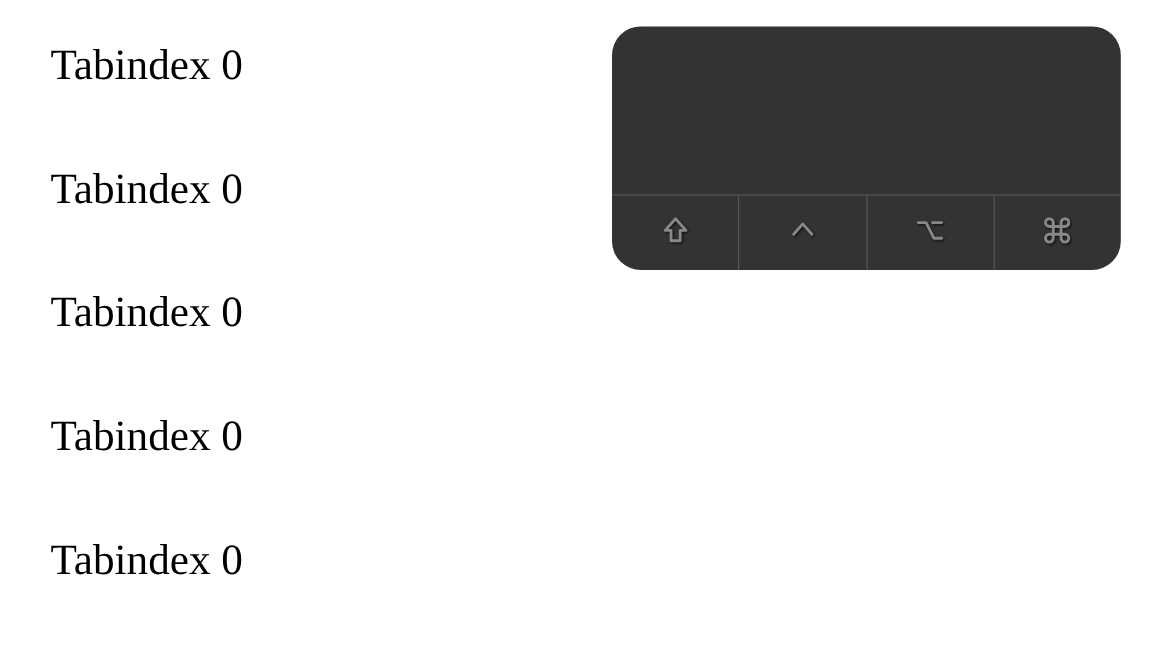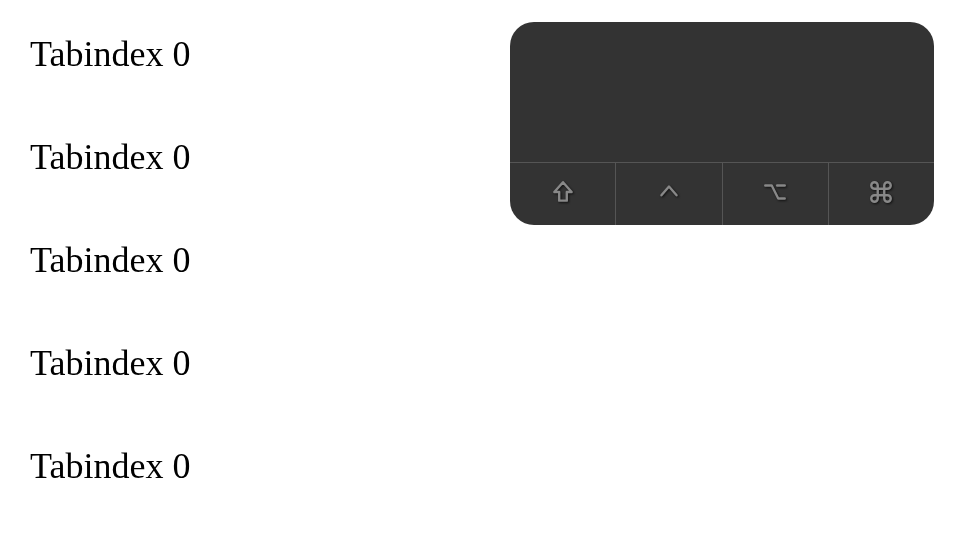--- a/index.html
+++ b/index.html
@@ -11,20 +11,21 @@
       width: 966px;
       height: 538px;
       background: #ffffff;
       font-family: Georgia, 'Times New Roman', serif;
       position: relative;
       overflow: hidden;
     }
     .tabindex-list {
       padding-top: 36px;
       padding-left: 30px;
+      margin-left: 12px;
     }
     .tabindex-item {
       font-size: 36px;
       color: #000000;
       margin-bottom: 67px;
       line-height: 1;
       font-weight: 400;
     }
     .tabindex-item:last-child {
       margin-bottom: 0;

